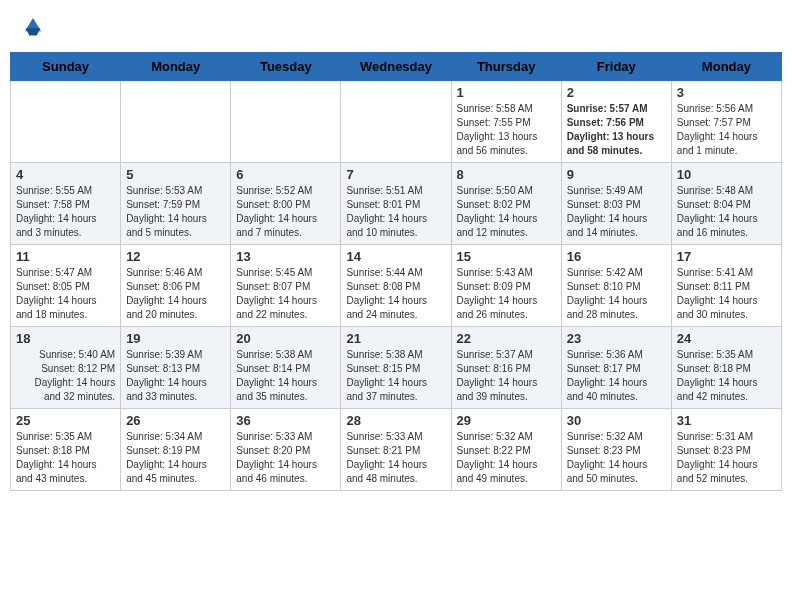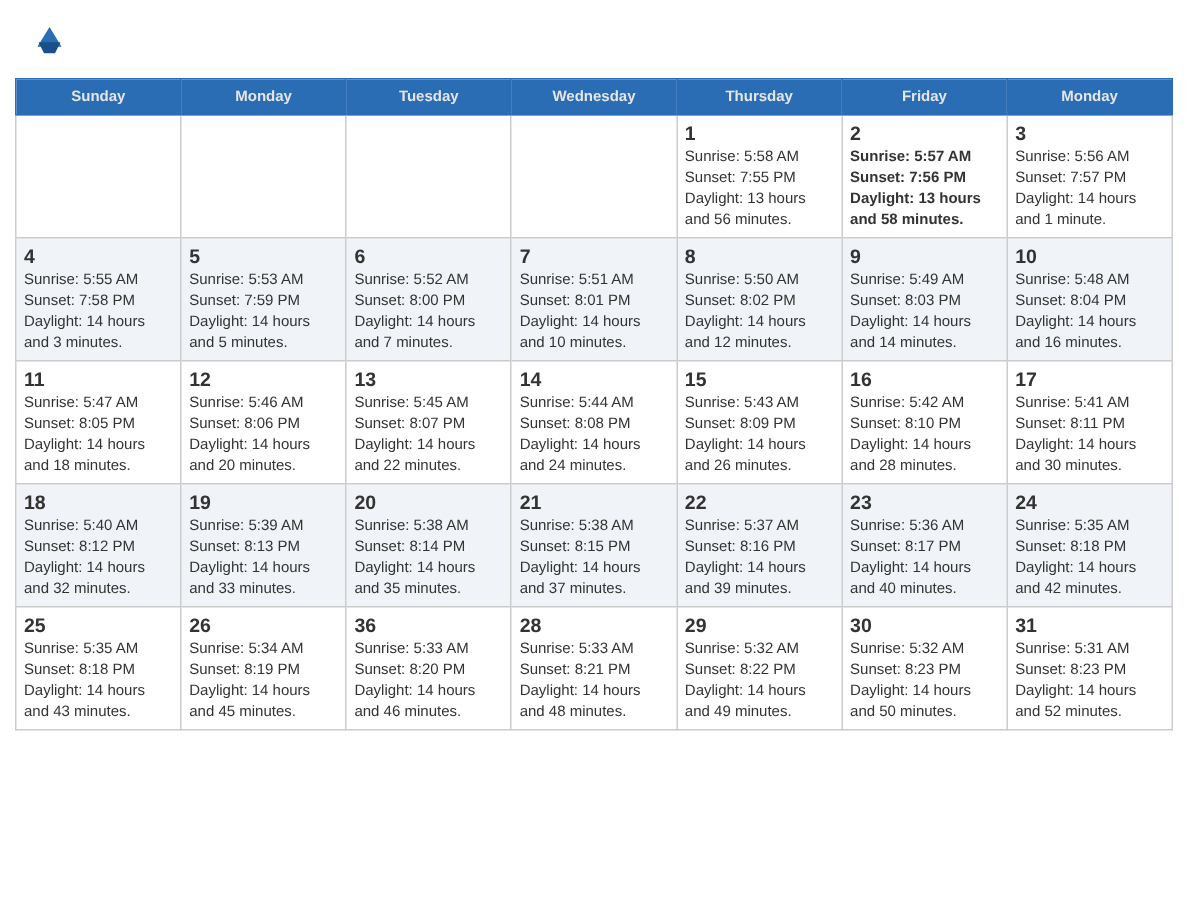--- a/index.html
+++ b/index.html
@@ -51,24 +51,24 @@
       font-size: 16px;
       color: #555;
     }
     .calendar {
       width: 100%;
       border-collapse: collapse;
       border: 1px solid #ccc;
     }
     .calendar th {
       background: #2a6db5;
-      color: #e5e5e5;
+      color: #000000;
       text-align: center;
       padding: 6px 4px;
-      font-size: 10px;
+      font-size: 13px;
       font-weight: bold;
       border: 1px solid #2a6db5;
     }
     .calendar td {
       vertical-align: top;
       border: 1px solid #ccc;
       padding: 4px 5px;
       width: calc(100% / 7);
       min-height: 80px;
       background: #fff;
@@ -255,21 +255,21 @@
           <span class="day-number">17</span>
           <div class="day-info" style="white-space: pre-line;">Sunrise: 5:41 AM
 Sunset: 8:11 PM
 Daylight: 14 hours
 and 30 minutes.</div>
         </td>
       </tr>
       <tr>
         <td style="background: rgb(240, 244, 248);">
           <span class="day-number">18</span>
-          <div class="day-info" style="white-space: pre-line;">Sunrise: 5:40 AM
+          <div class="day-info" style="white-space: pre-line; text-align: right;">Sunrise: 5:40 AM
 Sunset: 8:12 PM
 Daylight: 14 hours
 and 32 minutes.</div>
         </td>
         <td style="background: rgb(240, 244, 248);">
           <span class="day-number">19</span>
           <div class="day-info" style="white-space: pre-line;">Sunrise: 5:39 AM
 Sunset: 8:13 PM
 Daylight: 14 hours
 and 33 minutes.</div>

